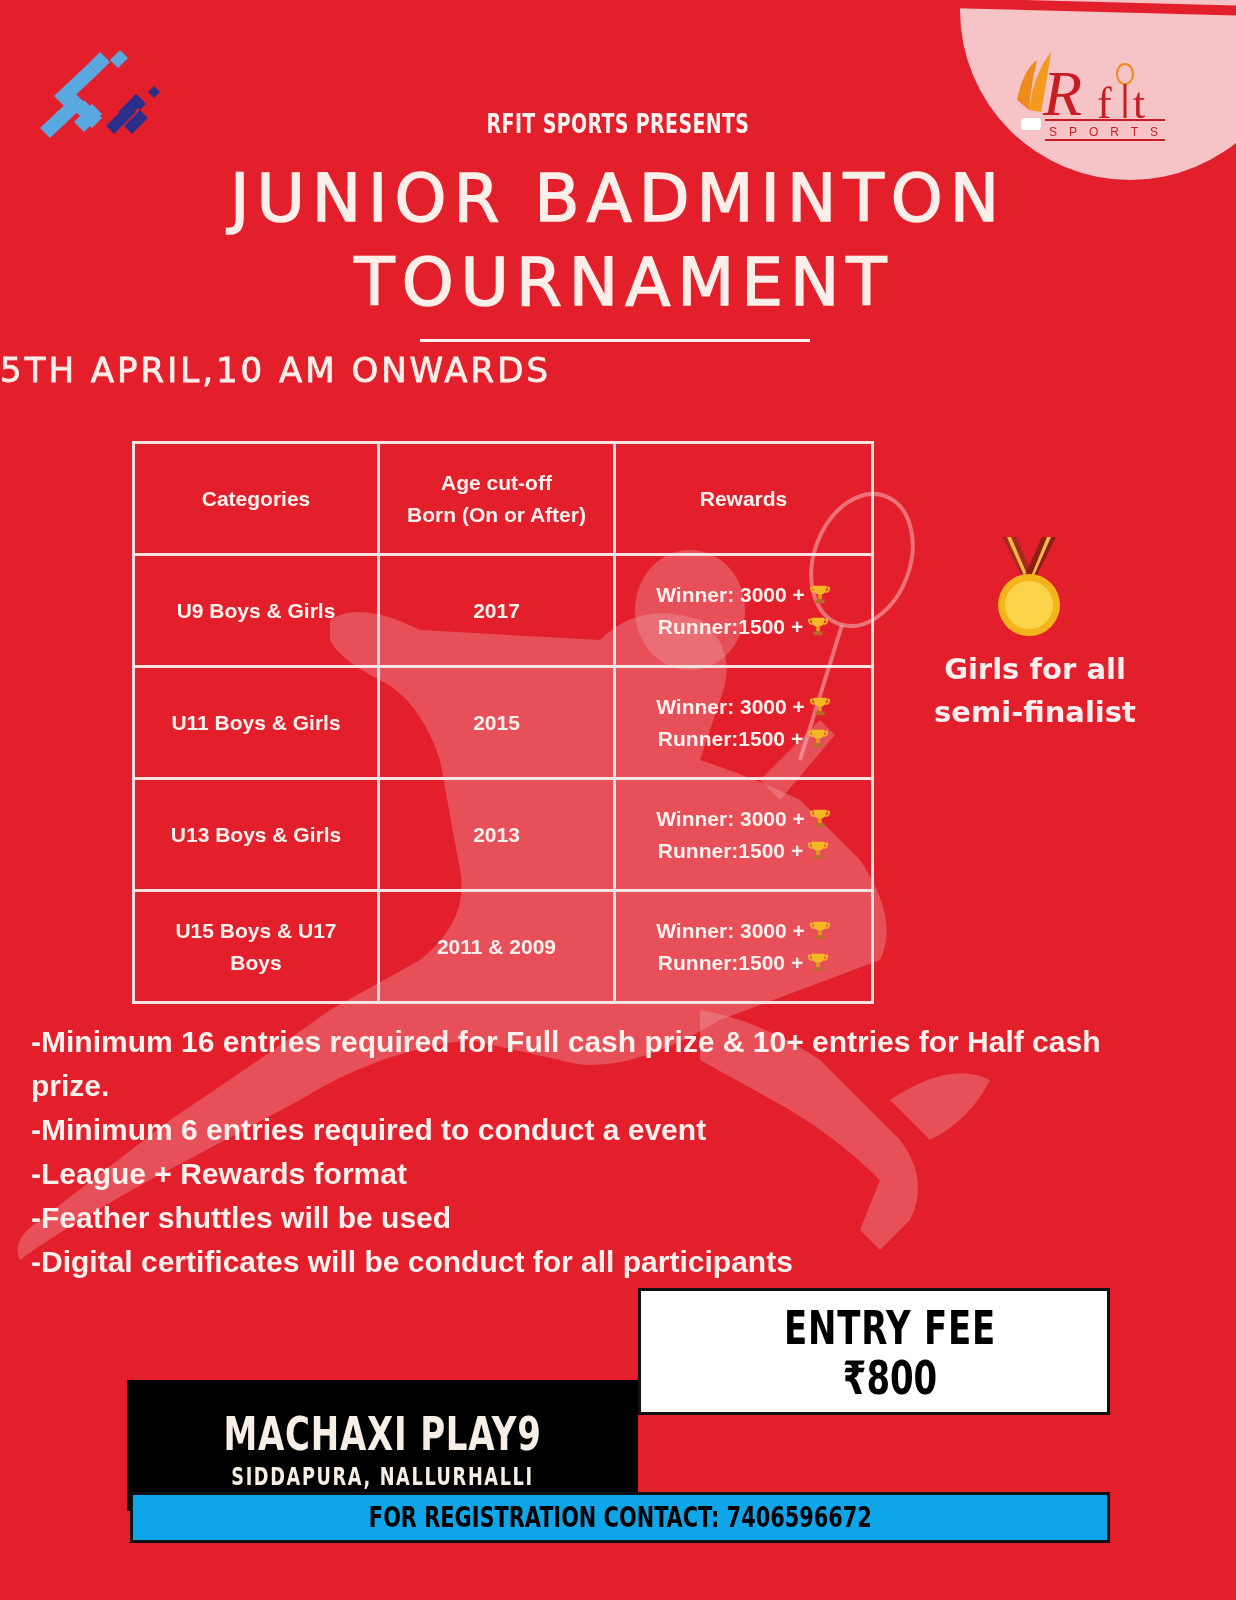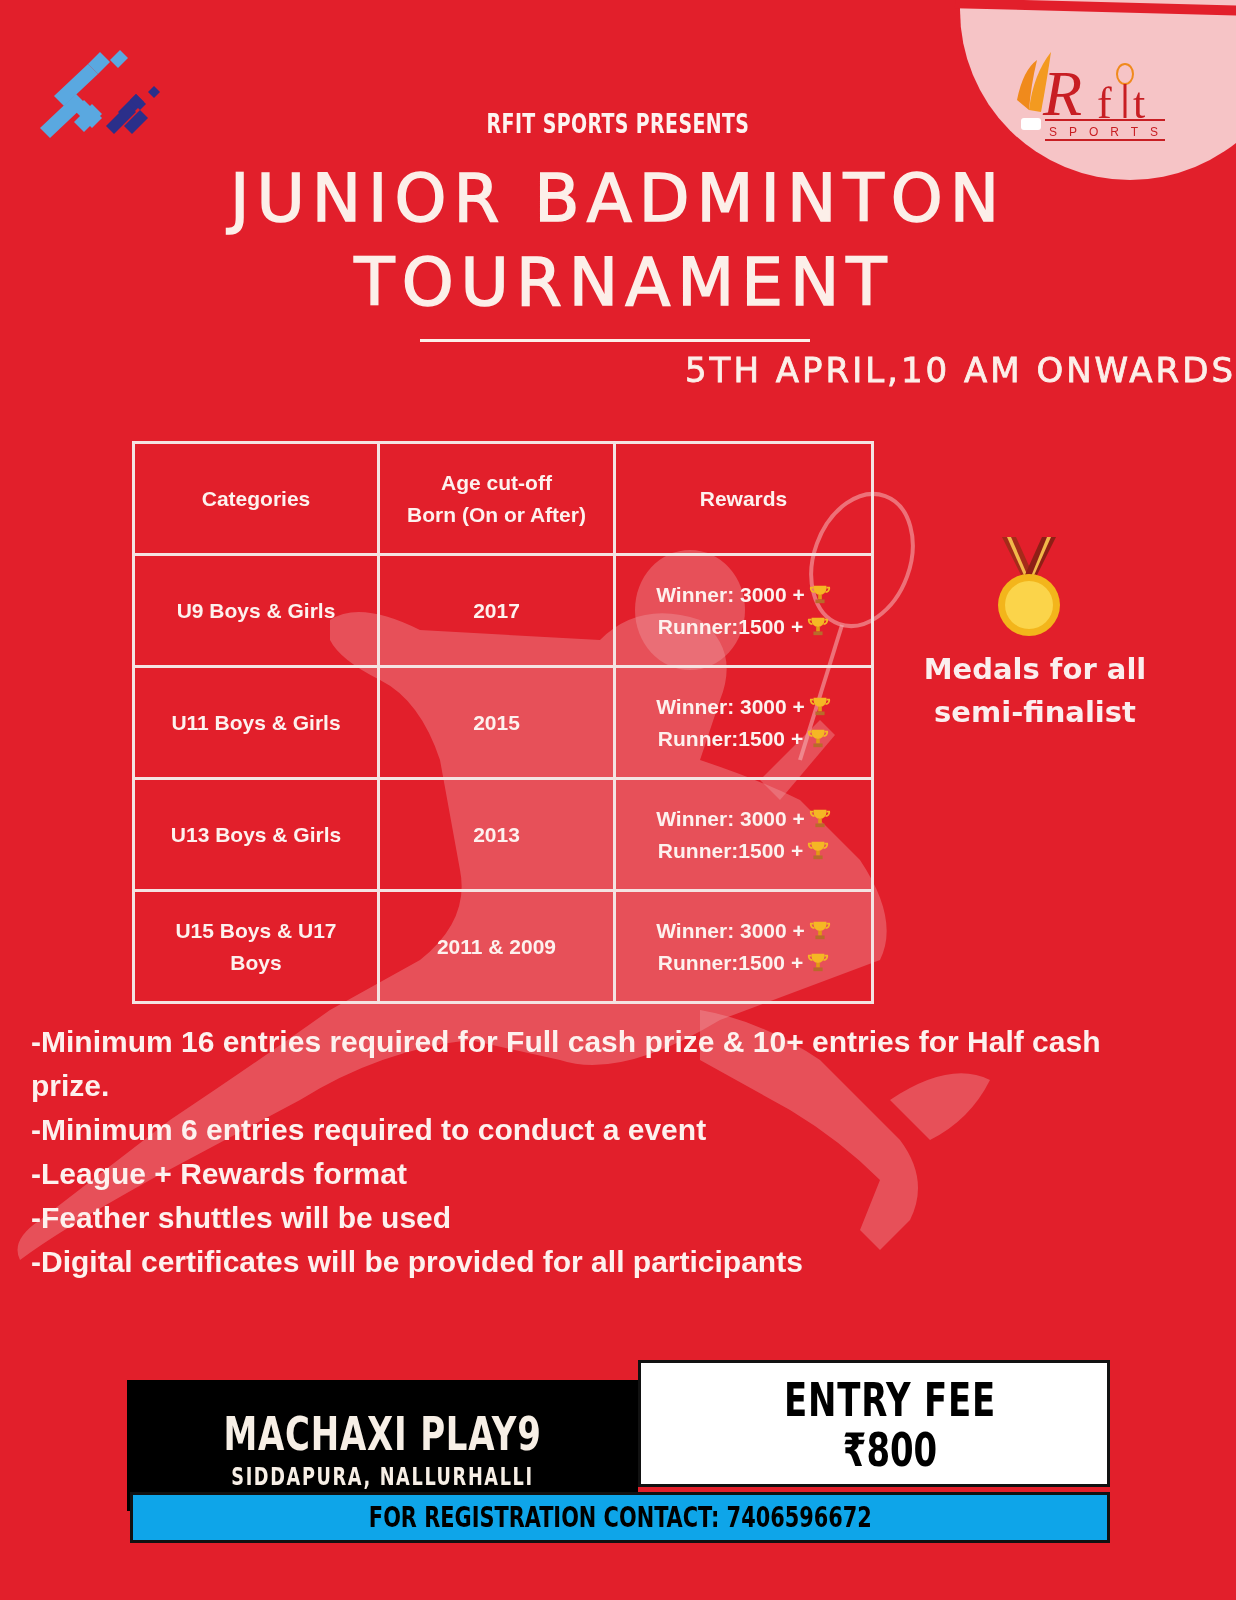--- a/index.html
+++ b/index.html
@@ -33,21 +33,21 @@
   .title {
     left: 0; width: 1236px; text-align: center;
     font-family: "DejaVu Sans", sans-serif; font-weight: normal;
     font-size: 66px; letter-spacing: 7px; color: #fcefe9;
     -webkit-text-stroke: 1.5px #fcefe9;
   }
   .title1 { top: 160px; }
   .title2 { top: 244px; padding-left: 12px; }
   .rule { left: 420px; top: 339px; width: 390px; height: 3px; background: #fcefe9; }
   .date {
-    left: 0; width: 1236px; top: 350px; text-align: right;
+    left: 0; width: 1236px; top: 350px; text-align: left;
     font-family: "DejaVu Sans", sans-serif; font-size: 34px; letter-spacing: 3px;
     color: #fcefe9; -webkit-text-stroke: 0.8px #fcefe9;
   }
 
   
   table.cats {
     position: absolute; left: 132px; top: 441px;
     border-collapse: collapse; color: #fdf1ee;
   }
   table.cats td, table.cats th {
@@ -82,21 +82,21 @@
   }
   .venue-name {
     font-family: "DejaVu Sans Condensed", "DejaVu Sans", sans-serif; font-weight: bold;
     font-size: 46px; margin-top: 27px; letter-spacing: 1px; transform: scaleX(0.82);
   }
   .venue-addr {
     font-family: "DejaVu Sans Condensed", "DejaVu Sans", sans-serif; font-weight: bold;
     font-size: 24px; letter-spacing: 2px; transform: scaleX(0.82); margin-top: 2px;
   }
   .fee {
-    left: 638px; top: 1360px; width: 472px; height: 127px; background: #fff;
+    left: 638px; top: 1288px; width: 472px; height: 127px; background: #fff;
     border: 3px solid #111; text-align: center; color: #000; padding-left: 32px;
   }
   .fee-label {
     font-family: "DejaVu Sans Condensed", "DejaVu Sans", sans-serif; font-weight: bold;
     font-size: 46px; margin-top: 10px; transform: scaleX(0.82); letter-spacing: 1px;
   }
   .fee-amount {
     font-family: "DejaVu Sans Condensed", "DejaVu Sans", sans-serif; font-weight: bold;
     font-size: 46px; transform: scaleX(0.82); margin-top: -4px;
   }
@@ -262,31 +262,31 @@
 
 <svg class="abs medal" viewBox="0 0 70 100">
   <path d="M8 0 L22 0 L40 40 L30 44 Z" fill="#a52a1a"></path>
   <path d="M13 0 L17 0 L35 42 L32 43 Z" fill="#f2b84a"></path>
   <path d="M62 0 L48 0 L30 40 L40 44 Z" fill="#8e1f16"></path>
   <path d="M57 0 L53 0 L36 42 L38 43 Z" fill="#f2b84a"></path>
   <circle cx="35" cy="68" r="31" fill="#f3b51b"></circle>
   <circle cx="35" cy="68" r="24" fill="#fbd44a"></circle>
 </svg>
 <div class="abs medal-text">
-  <div>Medals for all</div>
+  <div>Girls for all</div>
   <div>semi-finalist</div>
 </div>
 
 <div class="abs notes">
   <div>-Minimum 16 entries required for Full cash prize &amp; 10+ entries for Half cash</div>
   <div>prize.</div>
   <div>-Minimum 6 entries required to conduct a event</div>
   <div>-League + Rewards format</div>
   <div>-Feather shuttles will be used</div>
-  <div>-Digital certificates will be provided for all participants</div>
+  <div>-Digital certificates will be conduct for all participants</div>
 </div>
 
 <div class="abs venue">
   <div class="venue-name">MACHAXI PLAY9</div>
   <div class="venue-addr">SIDDAPURA, NALLURHALLI</div>
 </div>
 <div class="abs fee">
   <div class="fee-label">ENTRY FEE</div>
   <div class="fee-amount">₹800</div>
 </div>

